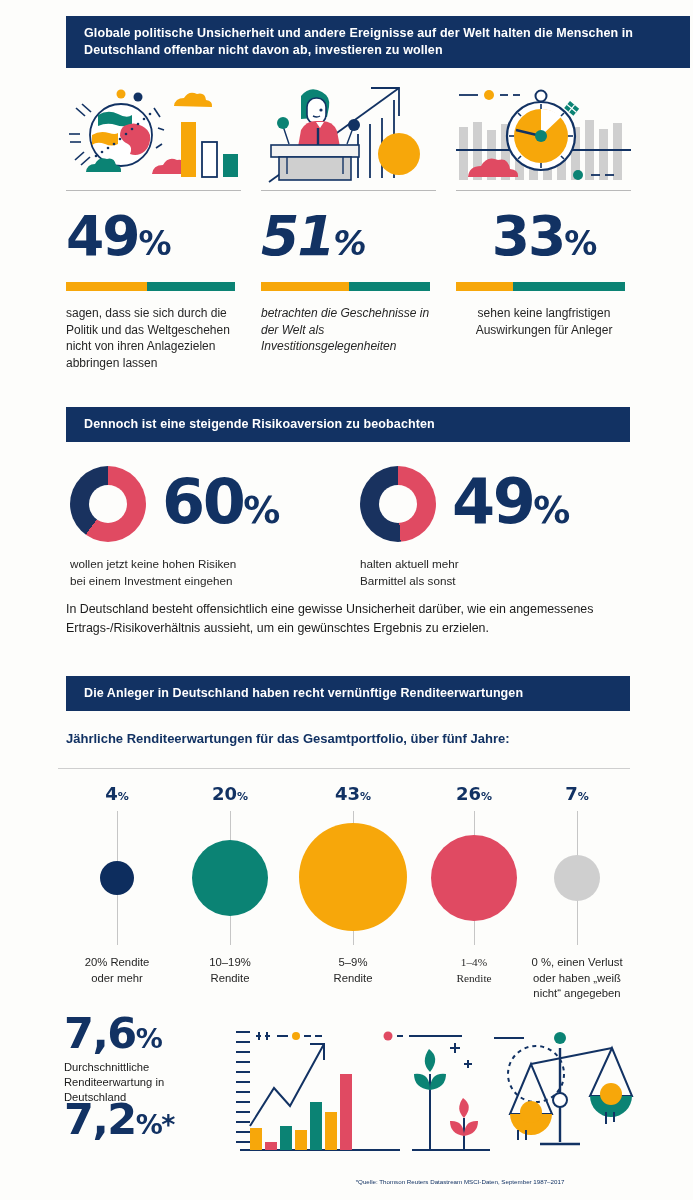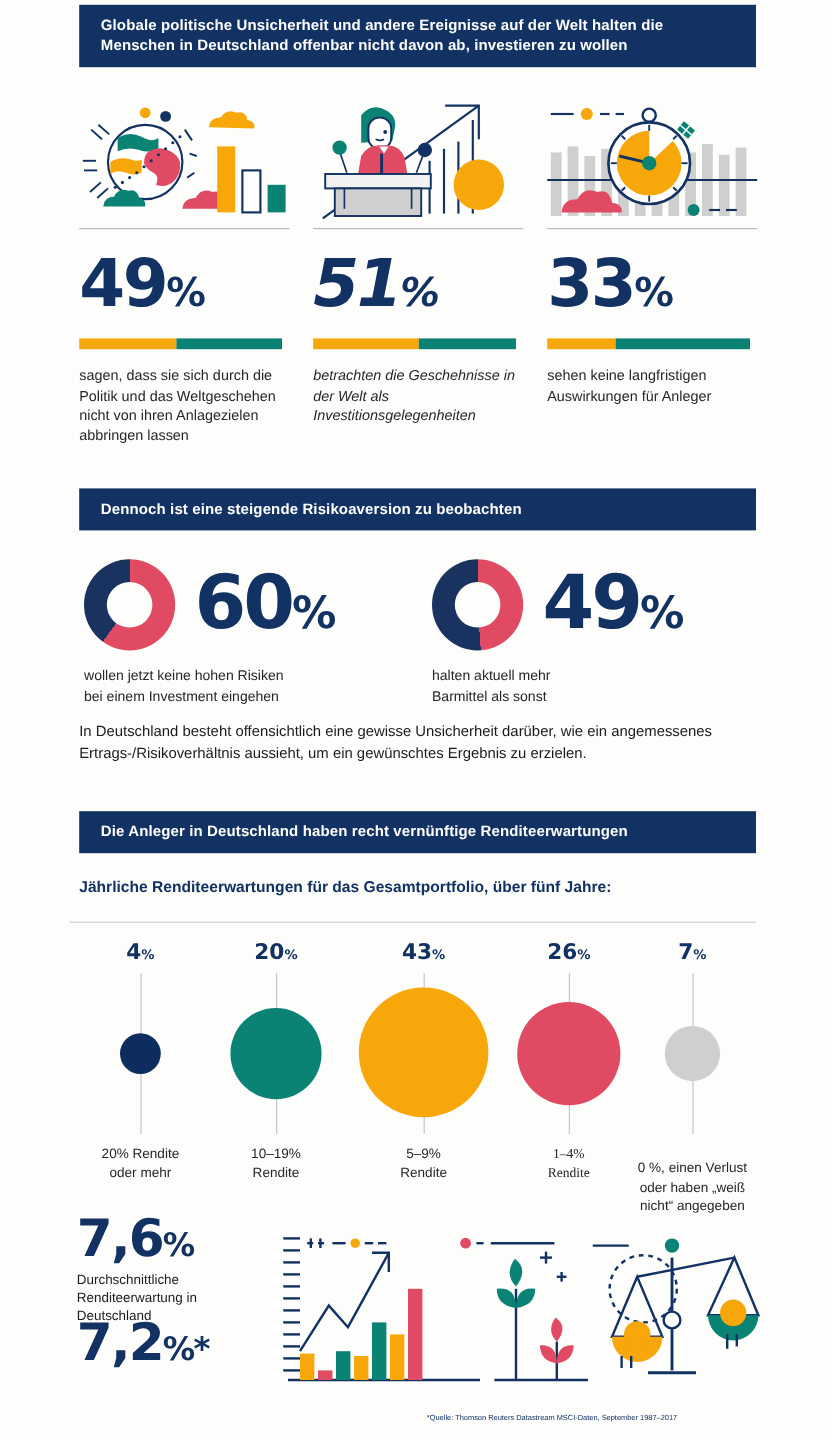--- a/index.html
+++ b/index.html
@@ -114,21 +114,21 @@
     position: absolute; font-size: 6.2px; color: #123263; text-align: center;
     width: 340px;
   }
   svg { display: block; overflow: visible; }
 </style>
 </head>
 <body>
 
 <div class="page">
 
-  <div class="bar two-line" style="left:66px; top:4px; width:564px;">
+  <div class="bar two-line" style="left:66px; top:16px; width:624px;">
     <span>Globale politische Unsicherheit und andere Ereignisse auf der Welt halten die Menschen in Deutschland offenbar nicht davon ab, investieren zu wollen</span>
   </div>
 
   <div class="icon-cell" style="left:66px; top:82px; width:175px; height:110px;">
     <svg width="175" height="110" viewBox="0 0 175 110">
       <g>
 
         <g stroke="#123263" stroke-width="1.6" fill="none">
           <line x1="10" y1="26" x2="19" y2="34"></line>
           <line x1="16" y1="22" x2="25" y2="30"></line>
@@ -295,21 +295,21 @@
     <div class="num">
       <span>51</span><span class="pc">%</span>
     </div>
     <div class="splitbar">
       <div class="y" style="width:52%"></div>
         <div class="g" style="width:48%"></div>
     </div>
     <div class="cap">betrachten die Geschehnisse in der Welt als Investitionsgelegenheiten</div>
   </div>
 
-  <div class="stat" style="left:456px; top:208px;">
+  <div class="stat" style="left:456px; top:208px;text-align:center;">
     <div class="num">
       <span>33</span><span class="pc">%</span>
     </div>
     <div class="splitbar">
       <div class="y" style="width:34%"></div>
         <div class="g" style="width:66%"></div>
     </div>
     <div class="cap">sehen keine langfristigen Auswirkungen für Anleger</div>
   </div>
 
@@ -403,21 +403,21 @@
       <div>Rendite</div>
     </div>
   </div>
 
   <div class="bubble-col" style="left:512px; top:785px; width:130px; height:210px;">
     <div class="bub-pct" style="left:0; top:0; width:130px;">
       <span>7</span><span class="pc">%</span>
     </div>
     <div class="stem" style="left:64.5px; top:26px; height:134px;"></div>
     <div class="bub" style="left:42px; top:70px; width:46px; height:46px; background:#cfcfcf;"></div>
-    <div class="bub-lab" style="left:0; top:182px; width:130px;">
+    <div class="bub-lab" style="left:0; top:170px; width:130px;">
       <div>0 %, einen Verlust</div>
       <div>oder haben „weiß</div>
       <div>nicht“ angegeben</div>
     </div>
   </div>
 
   <div class="bstat" style="left:64px; top:1012px;">
     <div class="bnum">
       <span>7,6</span><span class="pc">%</span>
     </div>

